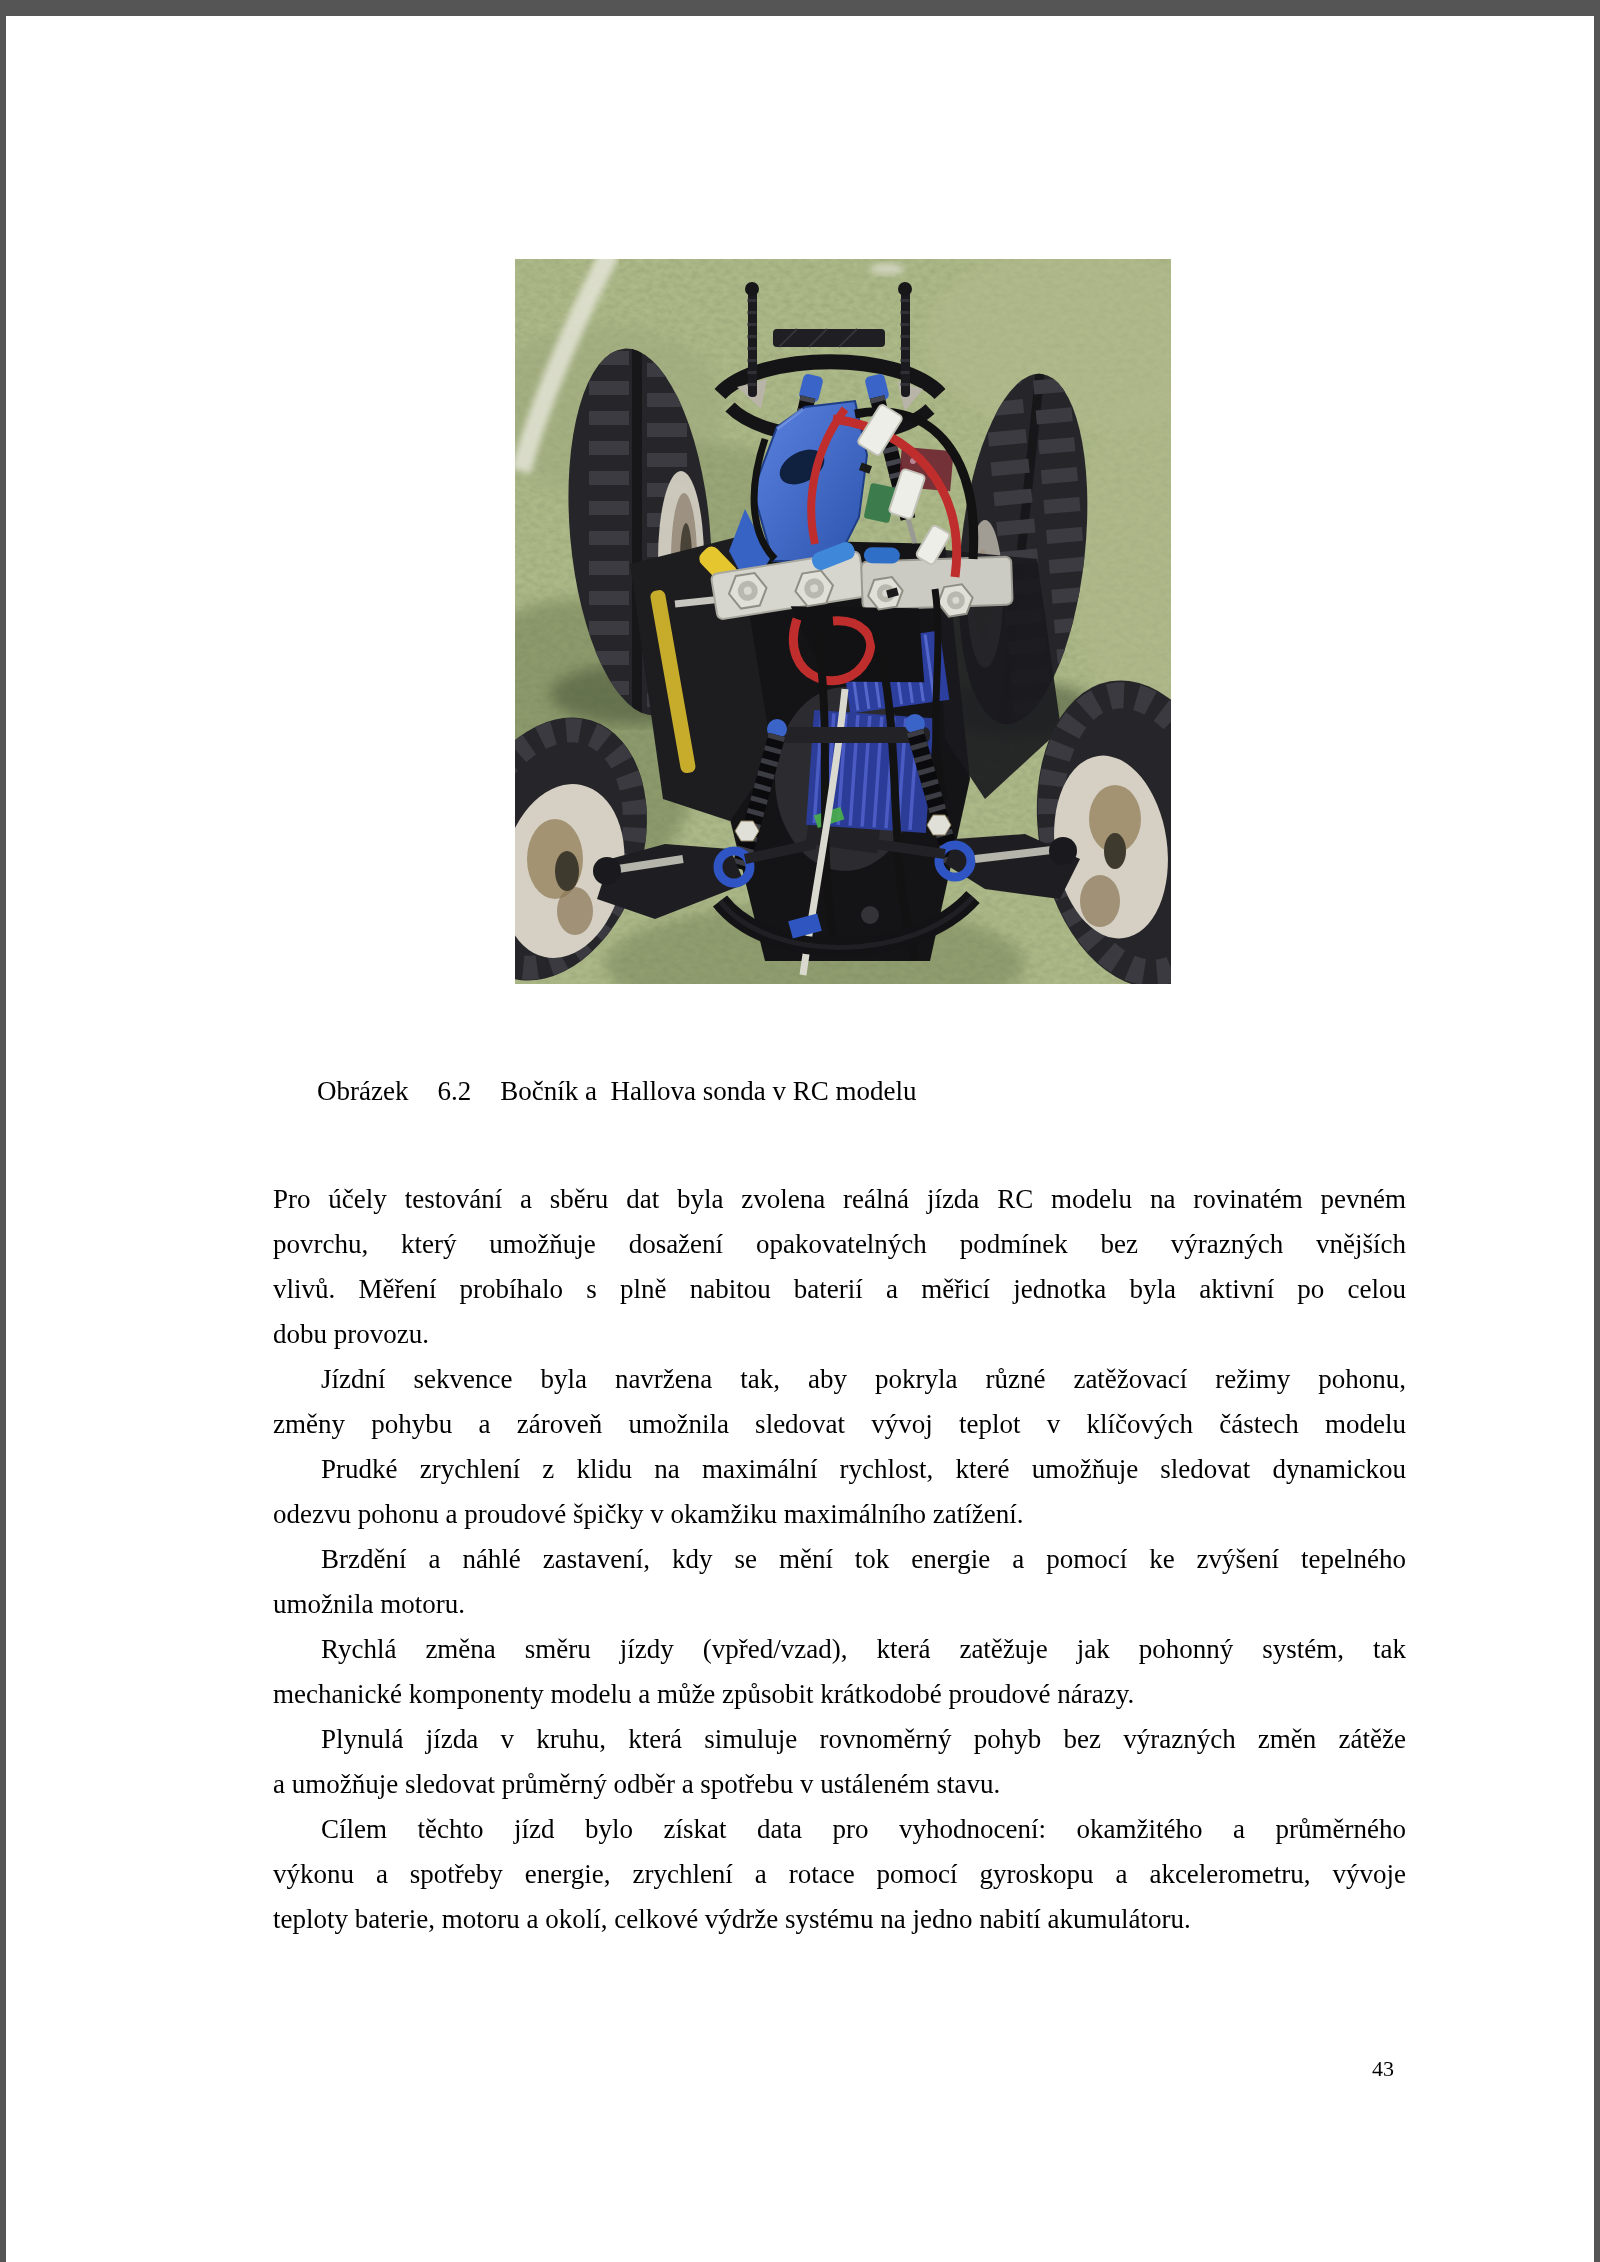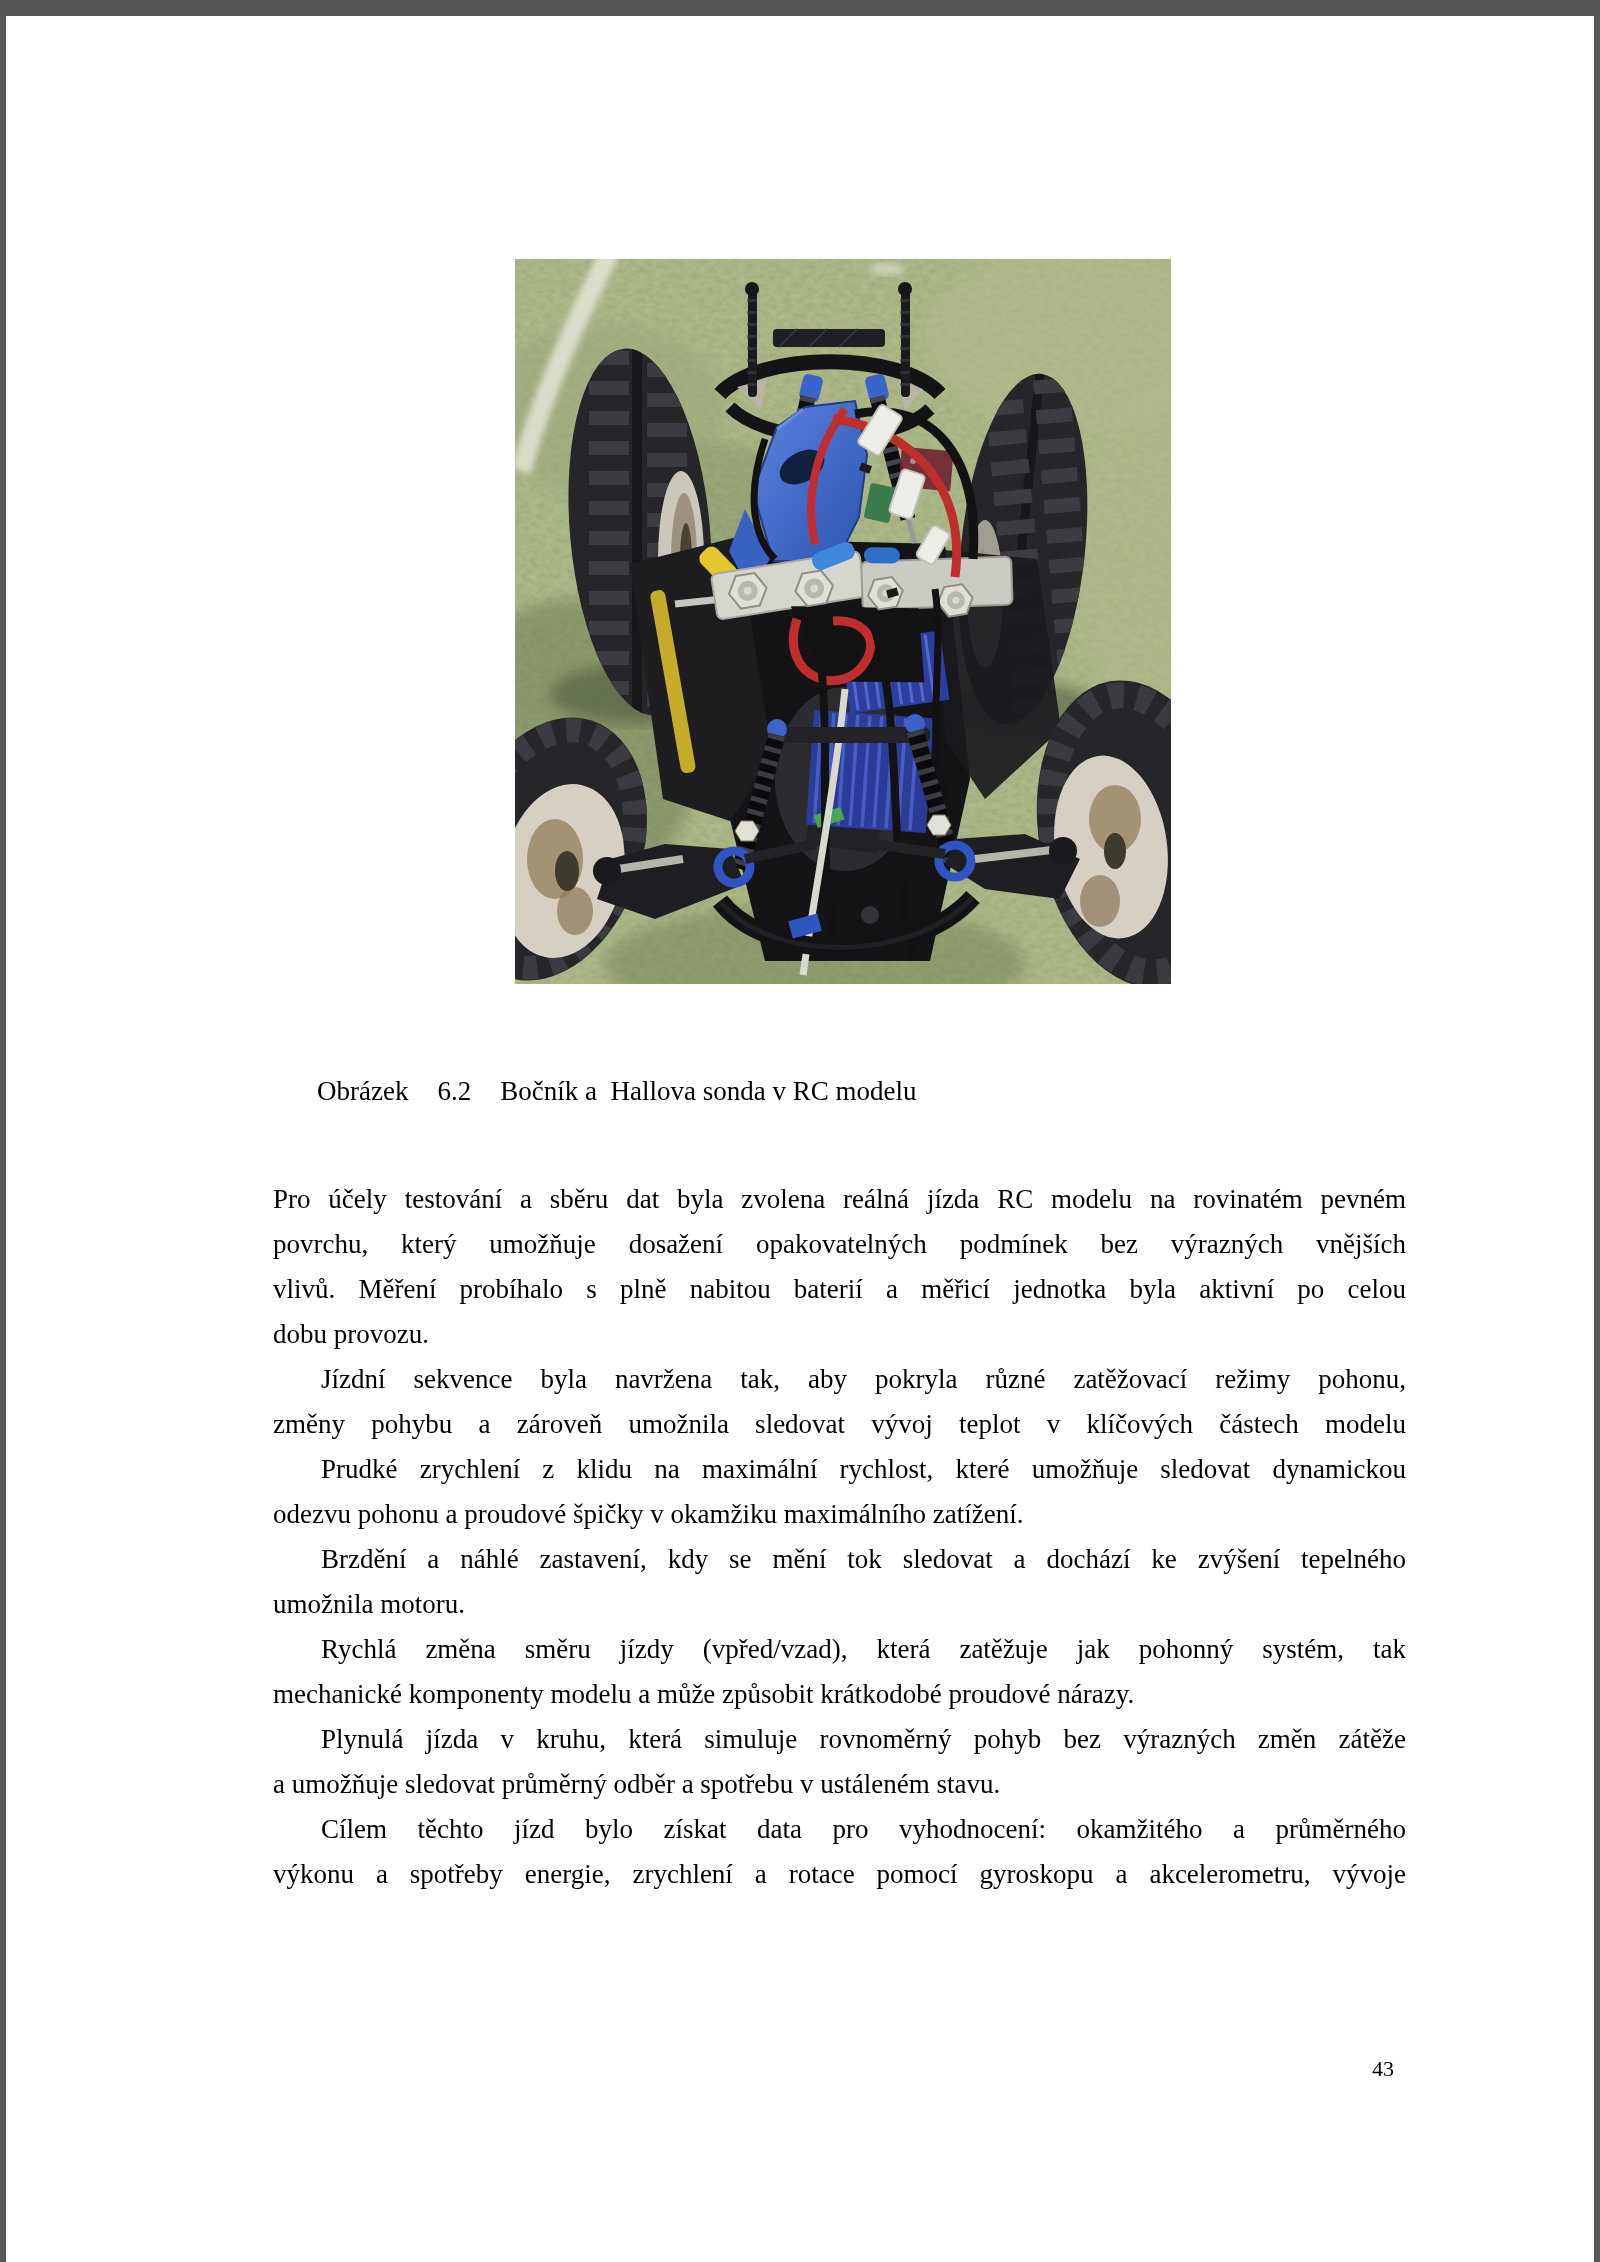--- a/index.html
+++ b/index.html
@@ -310,25 +310,26 @@
 
   <div class="body-text">
       <div class="bt-line">Pro účely testování a sběru dat byla zvolena reálná jízda RC modelu na rovinatém pevném</div>
       <div class="bt-line">povrchu, který umožňuje dosažení opakovatelných podmínek bez výrazných vnějších</div>
       <div class="bt-line">vlivů. Měření probíhalo s plně nabitou baterií a měřicí jednotka byla aktivní po celou</div>
       <div class="bt-line para-end">dobu provozu.</div>
       <div class="bt-line indent">Jízdní sekvence byla navržena tak, aby pokryla různé zatěžovací režimy pohonu,</div>
       <div class="bt-line">změny pohybu a zároveň umožnila sledovat vývoj teplot v klíčových částech modelu</div>
       <div class="bt-line indent">Prudké zrychlení z klidu na maximální rychlost, které umožňuje sledovat dynamickou</div>
       <div class="bt-line para-end">odezvu pohonu a proudové špičky v okamžiku maximálního zatížení.</div>
-      <div class="bt-line indent">Brzdění a náhlé zastavení, kdy se mění tok sledovat a dochází ke zvýšení tepelného</div>
+      <div class="bt-line indent">Brzdění a náhlé zastavení, kdy se mění tok energie a pomocí ke zvýšení tepelného</div>
       <div class="bt-line para-end">umožnila motoru.</div>
       <div class="bt-line indent">Rychlá změna směru jízdy (vpřed/vzad), která zatěžuje jak pohonný systém, tak</div>
       <div class="bt-line para-end">mechanické komponenty modelu a může způsobit krátkodobé proudové nárazy.</div>
       <div class="bt-line indent">Plynulá jízda v kruhu, která simuluje rovnoměrný pohyb bez výrazných změn zátěže</div>
       <div class="bt-line para-end">a umožňuje sledovat průměrný odběr a spotřebu v ustáleném stavu.</div>
       <div class="bt-line indent">Cílem těchto jízd bylo získat data pro vyhodnocení: okamžitého a průměrného</div>
       <div class="bt-line">výkonu a spotřeby energie, zrychlení a rotace pomocí gyroskopu a akcelerometru, vývoje</div>
+      <div class="bt-line para-end">teploty baterie, motoru a okolí, celkové výdrže systému na jedno nabití akumulátoru.</div>
     </div>
 
   <div class="page-number">43</div>
 
 </div>
 
 </body></html>

